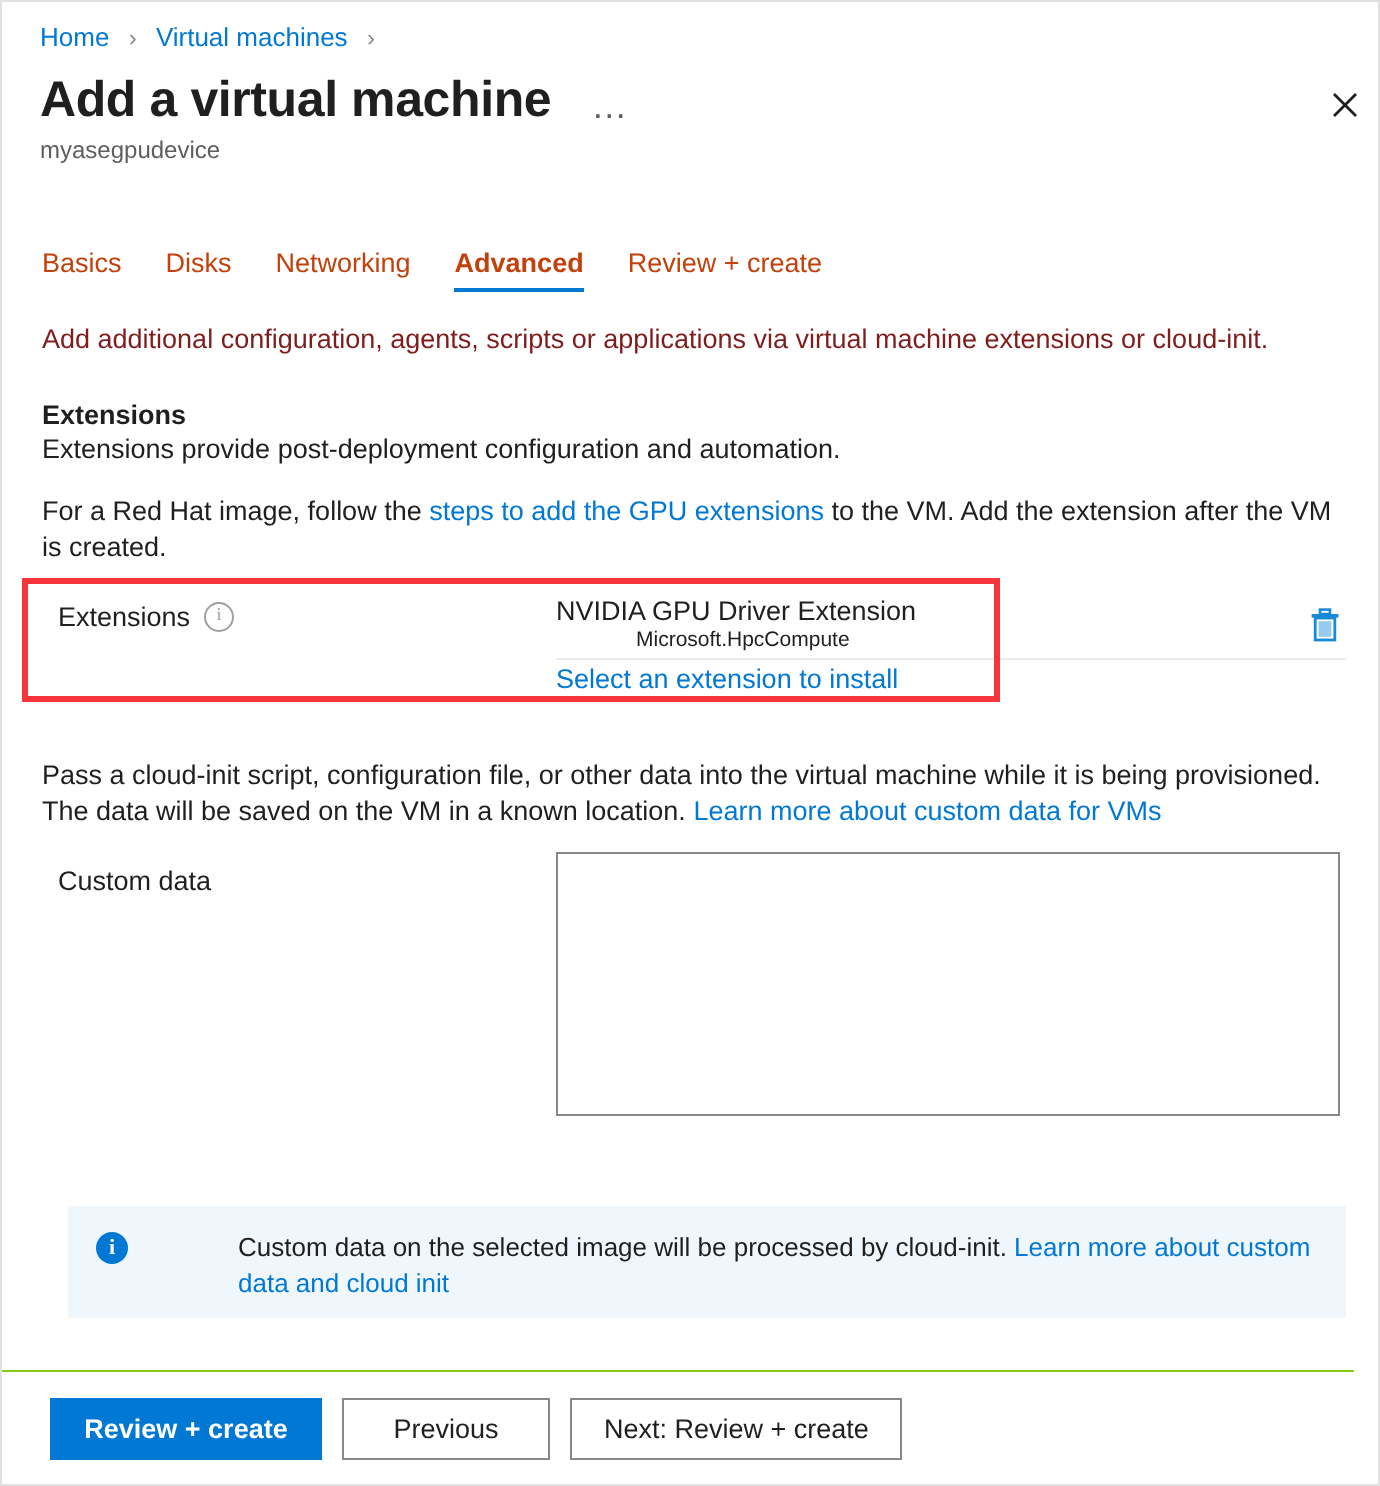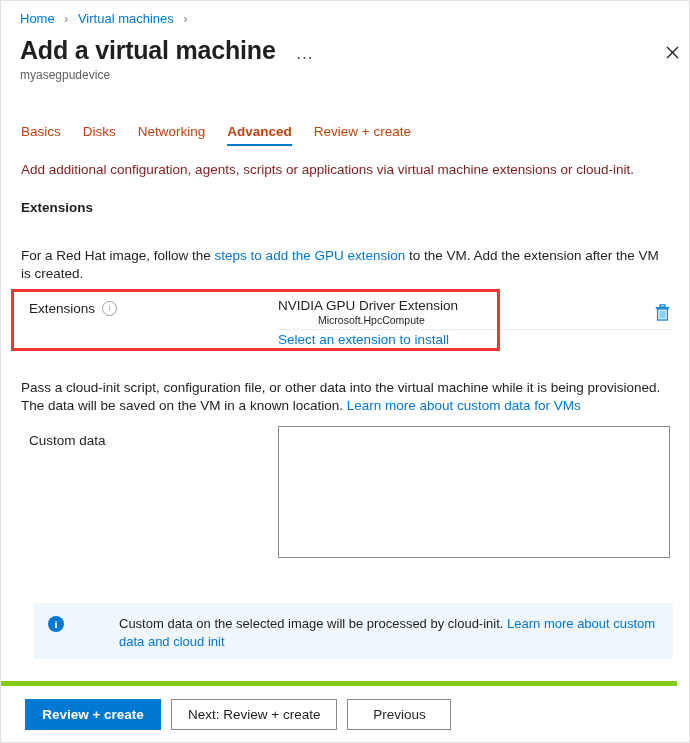--- a/index.html
+++ b/index.html
@@ -32,21 +32,21 @@
 
   
   .content-pane {
     position: absolute;
     left: 1px;
     top: 1px;
     width: 676px;
     height: 685px;
     background: #ffffff;
     box-sizing: border-box;
-    border-bottom: 5px solid #84cc16;
+    border-bottom: 1px solid #84cc16;
   }
 
   
   .breadcrumb {
     position: absolute;
     left: 19px;
     top: 10px;
     font-size: 13px;
     line-height: 16px;
     white-space: nowrap;
@@ -434,23 +434,24 @@
       <div class="tab">Basics</div>
       <div class="tab">Disks</div>
       <div class="tab">Networking</div>
       <div class="tab active">Advanced</div>
       <div class="tab">Review + create</div>
     </div>
 
     <div class="intro-text">Add additional configuration, agents, scripts or applications via virtual machine extensions or cloud-init.</div>
 
     <div class="section-head" id="ext-head">Extensions</div>
+    <div class="section-sub" id="ext-sub">Extensions provide post-deployment configuration and automation.</div>
 
     <div id="ext-note">
-      <span>For a Red Hat image, follow the </span><a class="inline-link">steps to add the GPU extension</a><span> to the VM. Add the extension after the VM is created.</span>
+      <span>For a Red Hat image, follow the </span><a class="inline-link">steps to add the GPU extensions</a><span> to the VM. Add the extension after the VM is created.</span>
     </div>
 
     <div class="ext-row">
       <div class="ext-label">
         <span>Extensions</span>
         <span class="info-circle"></span>
       </div>
 
       <div class="ext-detail">
         <div class="ext-name">NVIDIA GPU Driver Extension</div>
@@ -485,17 +486,17 @@
         <span>Custom data on the selected image will be processed by cloud-init. </span><a class="inline-link">Learn more about custom data and cloud init</a>
       </div>
     </div>
 
     <div class="highlight-box"></div>
 
   </div>
 
   <div class="footer">
     <button class="btn btn-primary">Review + create</button>
+    <button class="btn btn-secondary">Previous</button>
     <button class="btn btn-secondary">Next: Review + create</button>
-    <button class="btn btn-secondary">Previous</button>
   </div>
 
 </div>
 
 </body></html>

